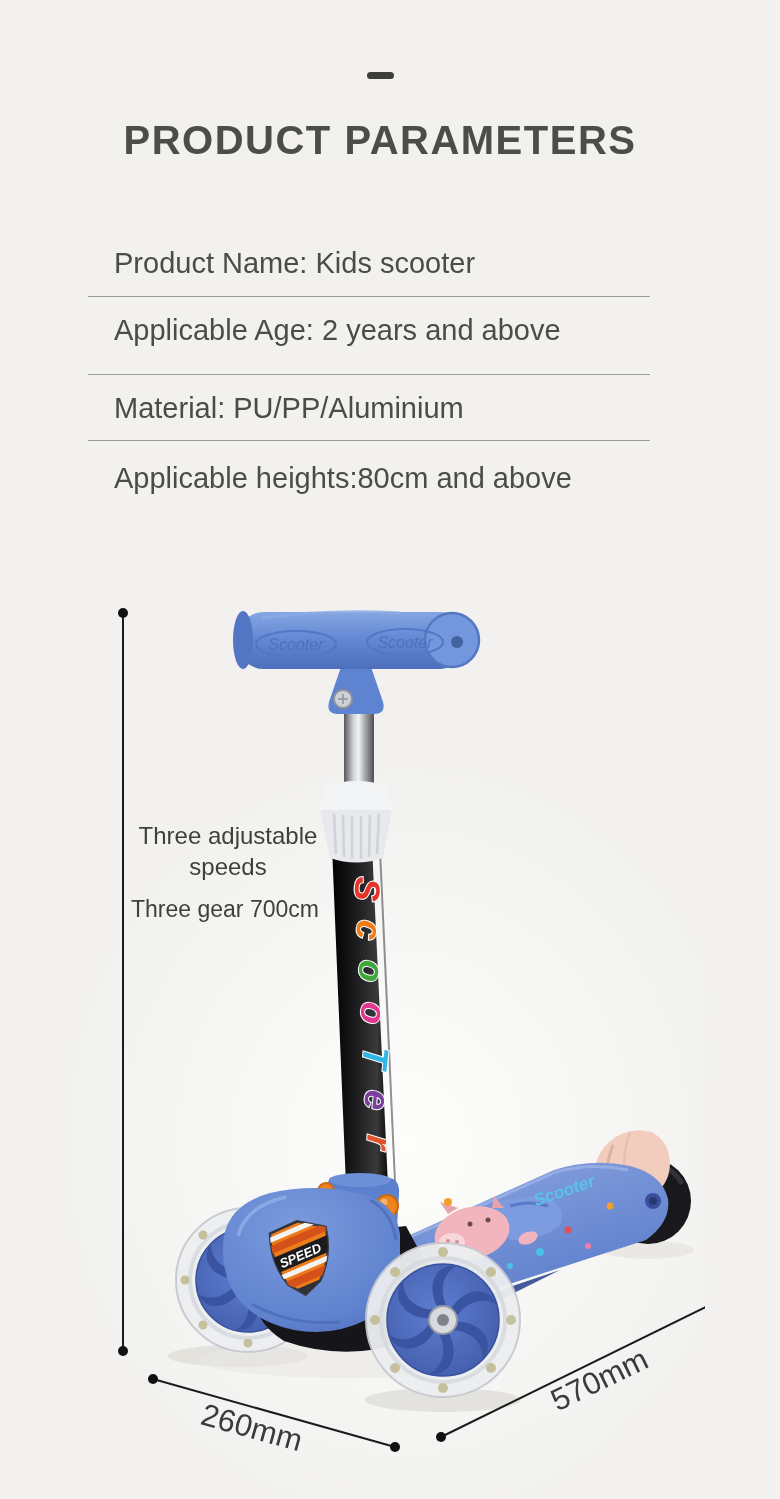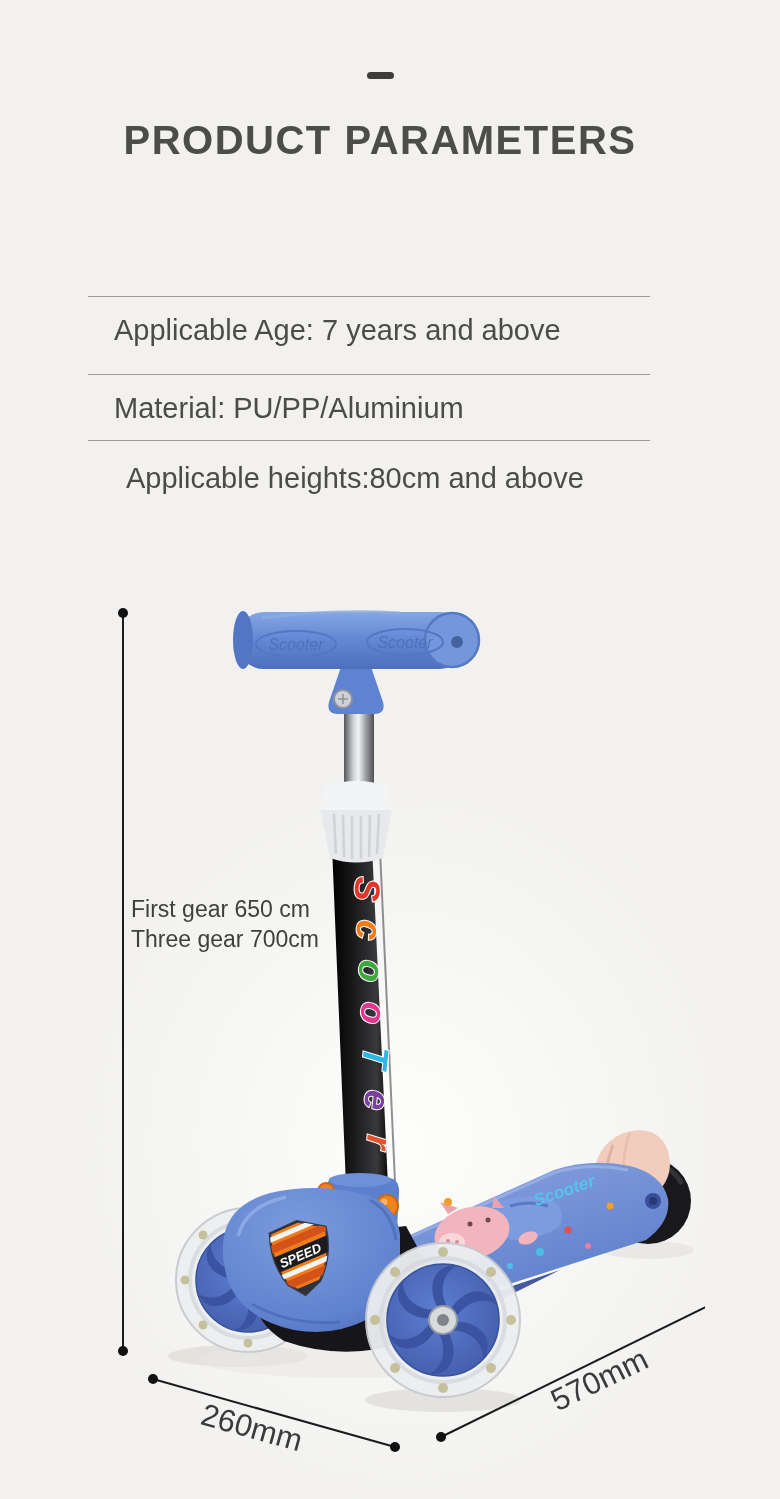--- a/index.html
+++ b/index.html
@@ -17,21 +17,21 @@
   }
   .title{
     position:absolute;left:0;top:118px;width:760px;text-align:center;
     font-size:40px;font-weight:bold;letter-spacing:1.5px;color:#4c4c4a;
   }
   .param-row{
     position:absolute;left:114px;width:560px;
     font-size:29px;color:#4b4b49;
   }
   .param-row.r1{top:247px;} .param-row.r2{top:314px;}
-  .param-row.r3{top:392px;} .param-row.r4{top:462px;margin-left:12px;}
+  .param-row.r3{top:392px;} .param-row.r4{top:462px;}
   .divider{position:absolute;left:88px;width:562px;height:1px;background:#9c9c9a;}
   .divider.d1{top:296px;} .divider.d2{top:374px;} .divider.d3{top:440px;}
   .fig-text{position:absolute;color:#3f3f3d;}
   .speeds-title{
     left:118px;top:820px;width:220px;text-align:center;
     font-size:24px;line-height:31px;
   }
   .gears{left:131px;top:894px;font-size:23px;line-height:30px;}
   .dim-label{
     font-size:31px;color:#3a3a3a;transform-origin:center;
@@ -44,22 +44,23 @@
 </head>
 <body>
 
 <div class="page">
 
   <div class="photo-glow"></div>
 
   <div class="top-dash"></div>
   <div class="title">PRODUCT PARAMETERS</div>
 
+  <div class="param-row r1">Product Name: Kids scooter</div>
   <div class="divider d1"></div>
-  <div class="param-row r2">Applicable Age: 7 years and above</div>
+  <div class="param-row r2">Applicable Age: 2 years and above</div>
   <div class="divider d2"></div>
   <div class="param-row r3">Material: PU/PP/Aluminium</div>
   <div class="divider d3"></div>
   <div class="param-row r4">Applicable heights:80cm and above</div>
 
   <svg class="fig" viewBox="0 0 780 1499">
     <defs>
       <linearGradient id="barGrad" x1="0" y1="0" x2="0" y2="1">
         <stop offset="0" stop-color="#86a6e2"></stop>
           <stop offset="0.45" stop-color="#6589d4"></stop>
@@ -283,20 +284,20 @@
         <circle cx="123" cy="1351" r="5" stroke="none"></circle>
       <line x1="153" y1="1379" x2="395" y2="1447"></line>
       <circle cx="153" cy="1379" r="5" stroke="none"></circle>
         <circle cx="395" cy="1447" r="5" stroke="none"></circle>
       <line x1="441" y1="1437" x2="724" y2="1298"></line>
       <circle cx="441" cy="1437" r="5" stroke="none"></circle>
         <circle cx="724" cy="1298" r="5" stroke="none"></circle>
     </g>
   </svg>
 
+  <div class="fig-text speeds-title">Three adjustable speeds</div>
   <div class="fig-text gears">
-    <div>First gear 650 cm</div>
     <div>Three gear 700cm</div>
   </div>
   <div class="fig-text dim-label dim-260">260mm</div>
   <div class="fig-text dim-label dim-570">570mm</div>
 
 </div>
 
 </body></html>

